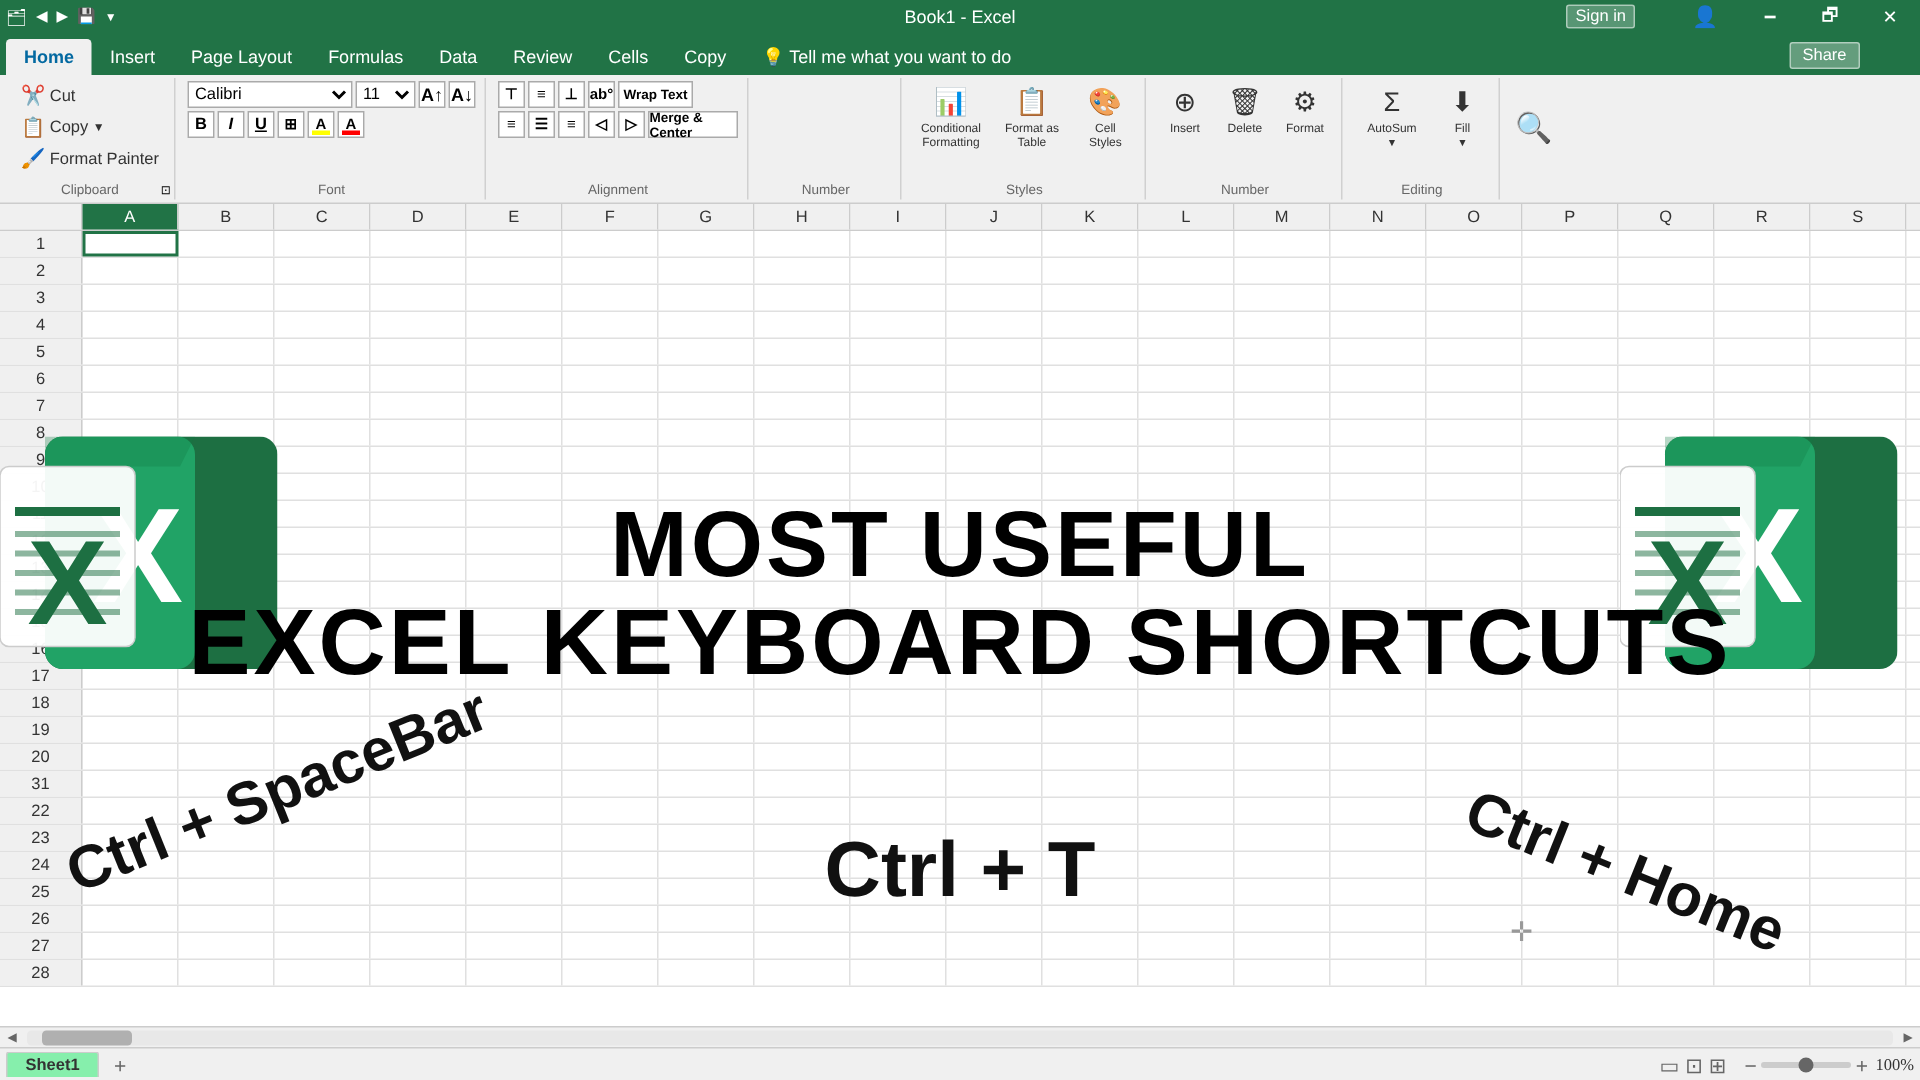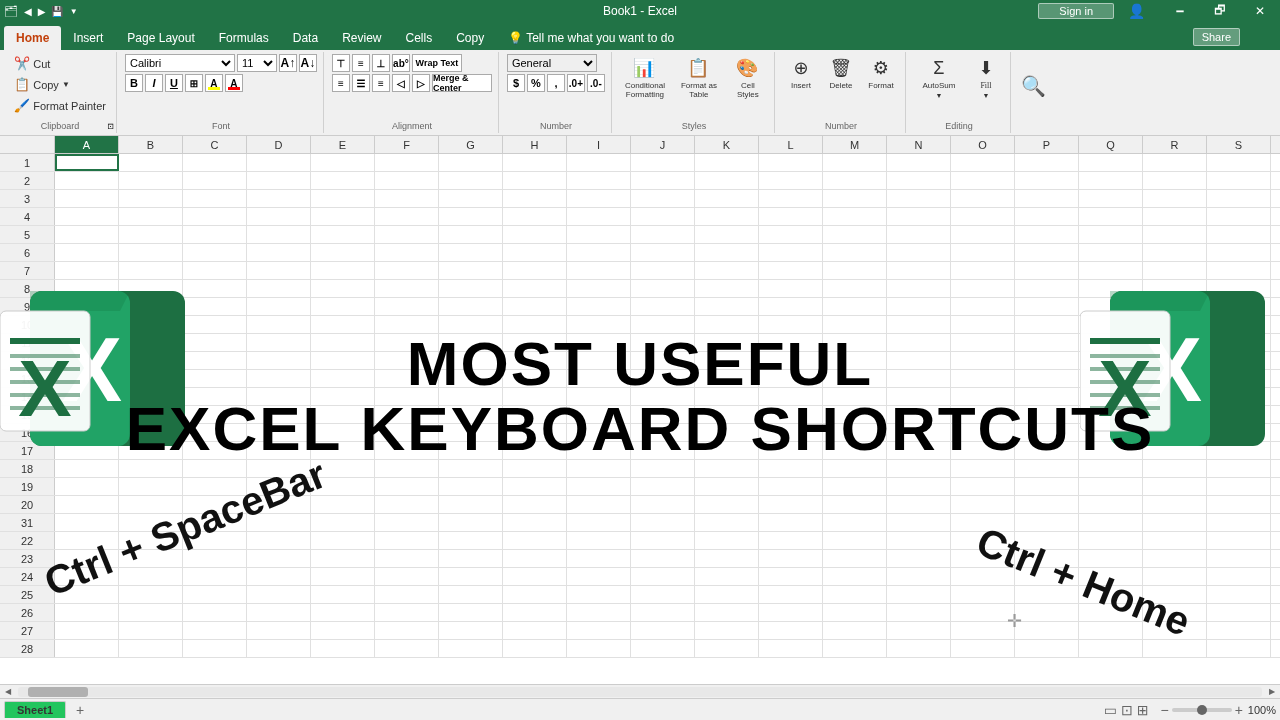--- a/index.html
+++ b/index.html
@@ -68,21 +68,21 @@
       color: #fff;
       cursor: pointer;
       border-top-left-radius: 3px;
       border-top-right-radius: 3px;
       height: 24px;
       display: flex;
       align-items: center;
     }
     .ribbon-tab.active {
       background: #f0f0f0;
-      color: #c2410c;
+      color: #0369a1;
       font-weight: 600;
     }
     .ribbon-sign-in {
       position: absolute;
       right: 40px;
       bottom: 4px;
       background: rgba(255,255,255,0.3);
       border: 1px solid rgba(255,255,255,0.5);
       color: #fff;
       font-size: 11px;
@@ -311,21 +311,21 @@
       padding: 2px 12px;
       font-size: 11px;
       background: #fff;
       border: 1px solid #ccc;
       border-bottom: none;
       cursor: pointer;
       border-radius: 2px 2px 0 0;
       color: #333;
     }
     .sheet-tab.active {
-      background: #22c55e;
+      background: #86efac;
       font-weight: 600;
     }
     .sheet-add-btn {
       width: 20px;
       height: 16px;
       display: flex;
       align-items: center;
       justify-content: center;
       font-size: 14px;
       cursor: pointer;
@@ -362,21 +362,21 @@
   <div class="title-bar" style="background:#217346; height:22px; display:flex; align-items:center; justify-content:center; position:relative;">
     <div class="title-bar-left">
       <span style="color:#fff; font-size:11px;">🗂</span>
       <span style="color:#fff; font-size:10px; cursor:pointer;">◀</span>
       <span style="color:#fff; font-size:10px; cursor:pointer;">▶</span>
       <span style="color:#fff; font-size:10px; cursor:pointer;">💾</span>
       <span style="color:#fff; font-size:8px; cursor:pointer;">▼</span>
     </div>
     <span class="title-bar-text">Book1 - Excel</span>
     <div class="title-bar-controls">
-      <div style="background:rgba(255,255,255,0.25); border:1px solid rgba(255,255,255,0.5); color:#fff; font-size:11px; padding:1px 20px; border-radius:2px; cursor:pointer; margin-right:0;">Sign in</div>
+      <div style="background:rgba(255,255,255,0.25); border:1px solid rgba(255,255,255,0.5); color:#fff; font-size:11px; padding:1px 5px; border-radius:2px; cursor:pointer; margin-right:24px;">Sign in</div>
       <div class="title-bar-btn" style="color:#fff; font-size:14px;">👤</div>
       <div class="title-bar-btn" style="color:#fff; font-size:12px; width:40px; height:22px; display:flex; align-items:center; justify-content:center; cursor:pointer;">🗕</div>
       <div class="title-bar-btn" style="color:#fff; font-size:12px; width:40px; height:22px; display:flex; align-items:center; justify-content:center; cursor:pointer;">🗗</div>
       <div class="title-bar-btn close" style="color:#fff; font-size:12px; width:40px; height:22px; display:flex; align-items:center; justify-content:center; cursor:pointer;">✕</div>
     </div>
   </div>
 
   <div class="ribbon-tabs">
     <div class="ribbon-tab active">Home</div>
     <div class="ribbon-tab">Insert</div>
@@ -460,32 +460,20 @@
           <div class="font-btn" style="font-size:10px;">≡</div>
           <div class="font-btn" style="font-size:10px;">◁</div>
           <div class="font-btn" style="font-size:10px;">▷</div>
           <div class="font-btn" style="font-size:9px; width:60px;">Merge &amp; Center</div>
         </div>
       </div>
       <span class="ribbon-group-label">Alignment</span>
     </div>
 
     <div class="ribbon-group" style="min-width:100px;">
-      <div style="display:flex; flex-direction:column; gap:2px; padding-bottom:14px;">
-        <select style="width:90px; height:18px; font-size:11px; border:1px solid #aaa;">
-          <option>General</option>
-        </select>
-        <div style="display:flex; gap:2px; align-items:center;">
-          <div class="font-btn" style="font-size:11px;">$</div>
-          <div class="font-btn" style="font-size:11px;">%</div>
-          <div class="font-btn" style="font-size:11px;">,</div>
-          <div class="font-btn" style="font-size:10px;">.0+</div>
-          <div class="font-btn" style="font-size:10px;">.0-</div>
-        </div>
-      </div>
       <span class="ribbon-group-label">Number</span>
     </div>
 
     <div class="ribbon-group" style="min-width:160px;">
       <div style="display:flex; gap:4px; padding-bottom:14px; align-items:center;">
         <div class="ribbon-btn" style="font-size:9px; text-align:center; width:50px;">
           <span style="font-size:18px;">📊</span>
           <span style="font-size:8px; white-space:nowrap;">Conditional<br>Formatting</span>
         </div>
         <div class="ribbon-btn" style="font-size:9px; text-align:center; width:50px;">
@@ -520,21 +508,21 @@
 
     <div class="ribbon-group" style="min-width:100px;">
       <div style="display:flex; gap:4px; padding-bottom:14px; align-items:center;">
         <div class="ribbon-btn" style="font-size:9px; text-align:center; width:50px;">
           <span style="font-size:18px;">Σ</span>
           <span style="font-size:8px;">AutoSum</span>
           <span style="font-size:7px;">▼</span>
         </div>
         <div class="ribbon-btn" style="font-size:9px; text-align:center; width:36px;">
           <span style="font-size:18px;">⬇</span>
-          <span style="font-size:8px;font-family:Liberation Serif, serif;">Fill</span>
+          <span style="font-size:8px;">Fill</span>
           <span style="font-size:7px;">▼</span>
         </div>
       </div>
       <span class="ribbon-group-label">Editing</span>
     </div>
 
     <div style="display:flex; align-items:center; padding: 0 8px; padding-bottom:14px;">
       <div style="font-size:20px; cursor:pointer; color:#555;">🔍</div>
     </div>
 
@@ -1259,20 +1247,21 @@
       </svg>
     </div>
 
     <div style="position:absolute; top:195px; left:0; right:0; text-align:center; pointer-events:none;">
       <div style="font-weight:900; font-size:62px; line-height:1.05; color:#000; font-family:'Arial Black', Arial, sans-serif; letter-spacing:2px;">MOST USEFUL</div>
       <div style="font-weight:900; font-size:62px; line-height:1.05; color:#000; font-family:'Arial Black', Arial, sans-serif; letter-spacing:2px;">EXCEL KEYBOARD SHORTCUTS</div>
     </div>
 
     <div style="position:absolute; bottom:115px; left:55px; font-size:40px; font-weight:900; color:#111; font-family:'Arial Black', Arial, sans-serif; transform:rotate(-22deg); transform-origin:bottom left; white-space:nowrap; pointer-events:none;">Ctrl + SpaceBar</div>
 
+    <div style="position:absolute; bottom:110px; left:50%; transform:translateX(-50%); font-size:52px; font-weight:900; color:#111; font-family:'Arial Black', Arial, sans-serif; white-space:nowrap; pointer-events:none;">Ctrl + T</div>
 
     <div style="position:absolute; bottom:75px; right:100px; font-size:40px; font-weight:900; color:#111; font-family:'Arial Black', Arial, sans-serif; transform:rotate(22deg); transform-origin:bottom right; white-space:nowrap; pointer-events:none;">Ctrl + Home</div>
 
     <div style="position:absolute; bottom:88px; right:258px; font-size:18px; color:#999; pointer-events:none;">✛</div>
 
     <div style="position:absolute; bottom:22px; left:0; right:0; height:14px; background:#f0f0f0; border-top:1px solid #ccc; display:flex; align-items:center;">
       <div style="width:16px; height:14px; display:flex; align-items:center; justify-content:center; font-size:8px; cursor:pointer; color:#666;">◀</div>
       <div style="flex:1; height:10px; background:#e8e8e8; border-radius:3px; margin:0 2px; position:relative; cursor:pointer;">
         <div style="width:60px; height:10px; background:#b0b0b0; border-radius:3px; position:absolute; left:10px;"></div>
       </div>
@@ -1287,18 +1276,18 @@
     <div class="bottom-right">
       <div style="font-size:14px; cursor:pointer; color:#666;">▭</div>
       <div style="font-size:14px; cursor:pointer; color:#666;">⊡</div>
       <div style="font-size:14px; cursor:pointer; color:#666;">⊞</div>
       <div style="display:flex; align-items:center; gap:3px; margin-left:8px;">
         <div style="cursor:pointer; font-size:14px; color:#666;">−</div>
         <div style="width:60px; height:4px; background:#ccc; border-radius:2px; cursor:pointer; position:relative;">
           <div style="width:10px; height:10px; background:#666; border-radius:50%; position:absolute; top:-3px; left:50%; transform:translateX(-50%);"></div>
         </div>
         <div style="cursor:pointer; font-size:14px; color:#666;">+</div>
-        <div style="font-size:11px; color:#333; margin-left:2px;">100%</div>
+        <div style="font-size:11px; color:#333; margin-left:2px;font-family:Liberation Serif, serif;">100%</div>
       </div>
     </div>
   </div>
 
 </div>
 
 </body></html>

